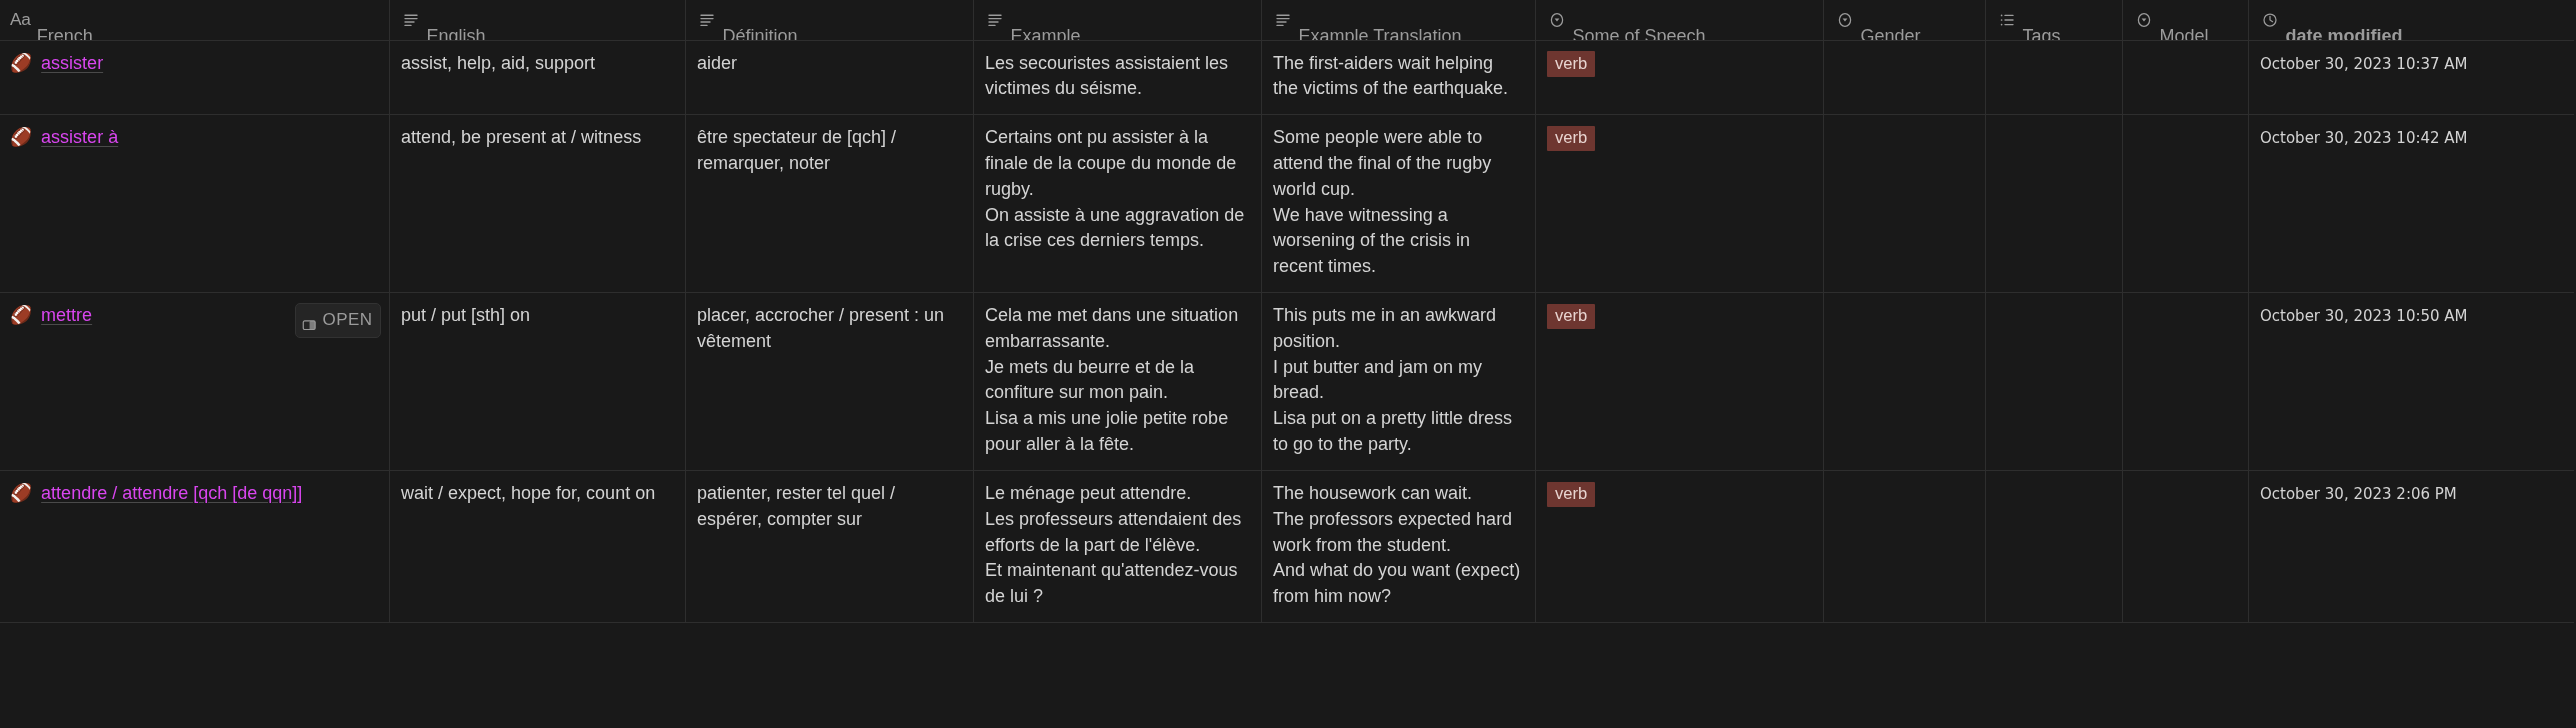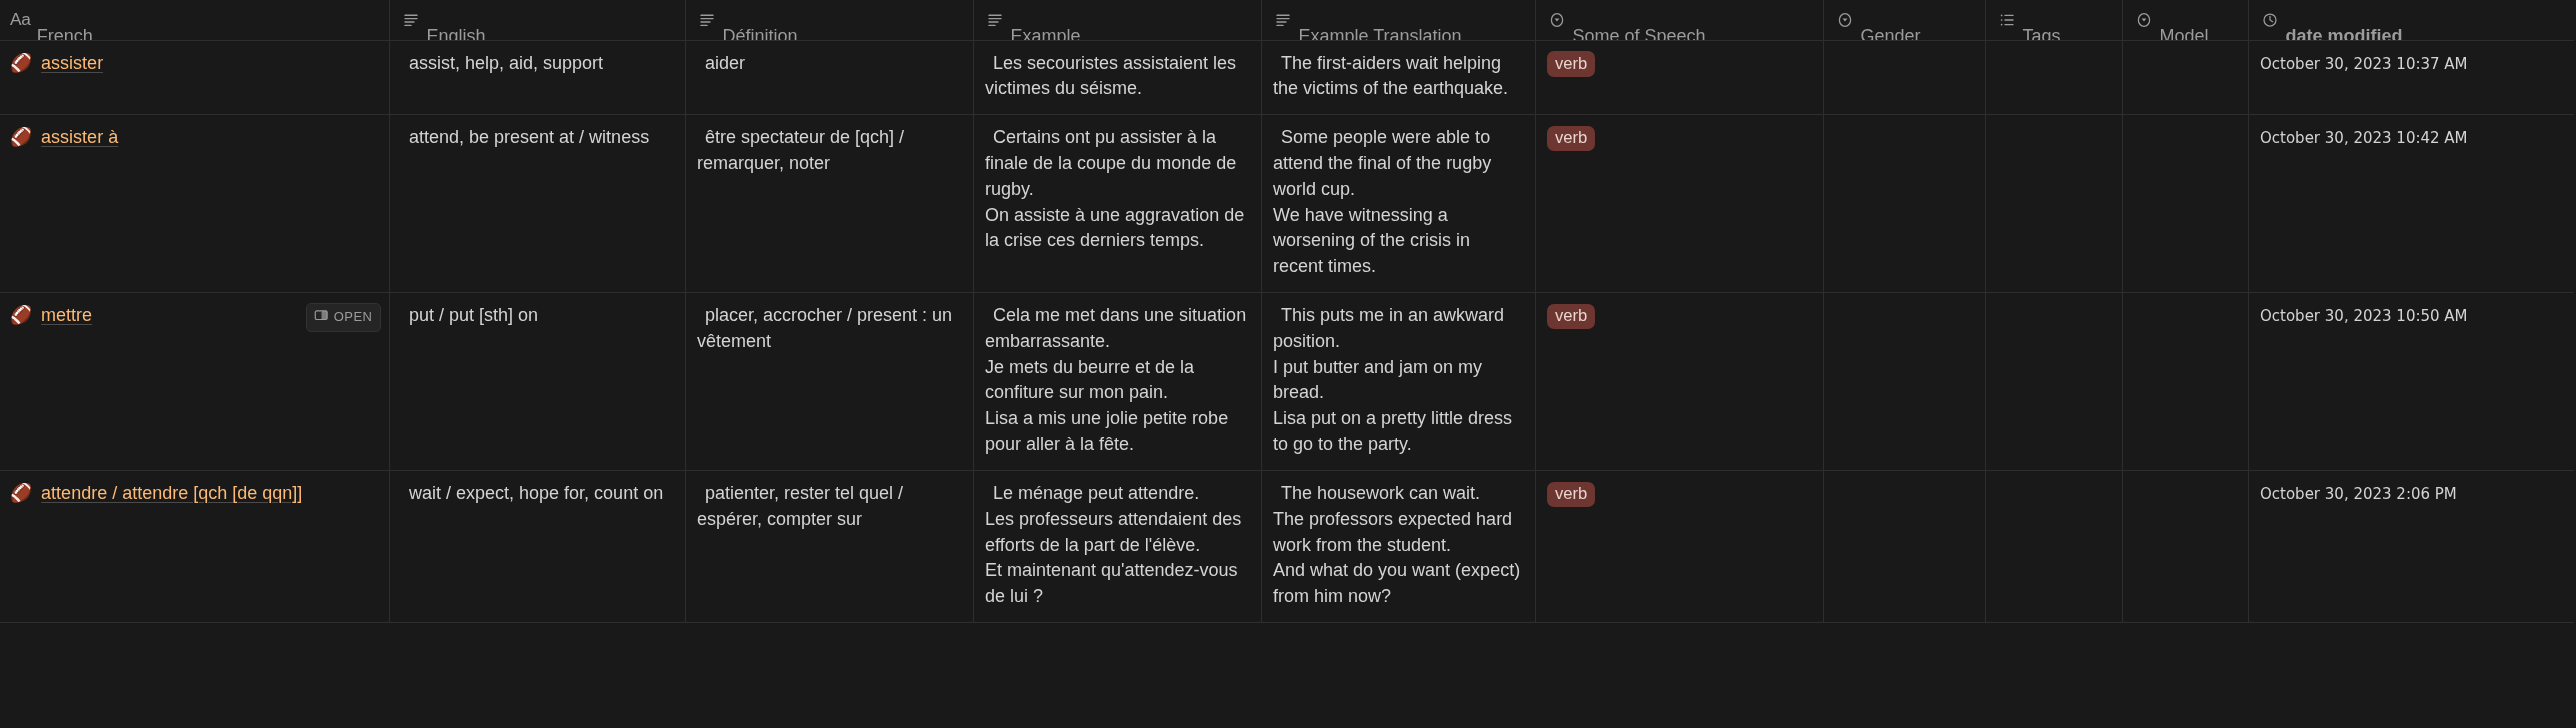--- a/index.html
+++ b/index.html
@@ -111,61 +111,61 @@
   .page-emoji {
     font-size: 18px;
     line-height: 1.44;
     flex: 0 0 auto;
   }
   .title-text {
     text-decoration: underline;
     text-decoration-color: #4A4A4A;
     text-underline-offset: 2.9px;
     text-decoration-thickness: 0.7px;
-    color: #fdba74;
+    color: #d946ef;
     cursor: pointer;
   }
 
   
   .open-btn {
     display: inline-flex;
-    align-items: flex-start;
+    align-items: flex-end;
     gap: 5.8px;
     background: #252525;
     border: 0.7px solid #323232;
     border-radius: 5px;
     padding: 3.6px 8px 4.3px 6.5px;
     color: #9B9B9B;
-    font-size: 13px;
+    font-size: 17px;
     letter-spacing: 0.4px;
     flex: 0 0 auto;
     cursor: pointer;
     margin-top: 0.7px;
   }
   .open-btn .peek-icon { display: flex; align-items: center; }
 
   
   .chip {
     display: inline-block;
     background: #6E3630;
     color: #E8D4D0;
-    border-radius: 7px;
+    border-radius: 1px;
     padding: 2.2px 8px 3.6px 8px;
     font-size: 16.6px;
     line-height: 1.2;
   }
 
   .date-text {
     font-family: "DejaVu Sans", sans-serif;
     font-size: 15px;
     line-height: 1.5;
     color: #D4D4D4;
   }
 
-  .multiline { white-space: pre-line; margin-left: 8px; }
+  .multiline { white-space: pre-line; }
 </style>
 </head>
 <body>
 
 <table class="db-table">
   <colgroup id="colgroup">
       <col style="width: 389px;">
       <col style="width: 296px;">
       <col style="width: 288px;">
       <col style="width: 288px;">

